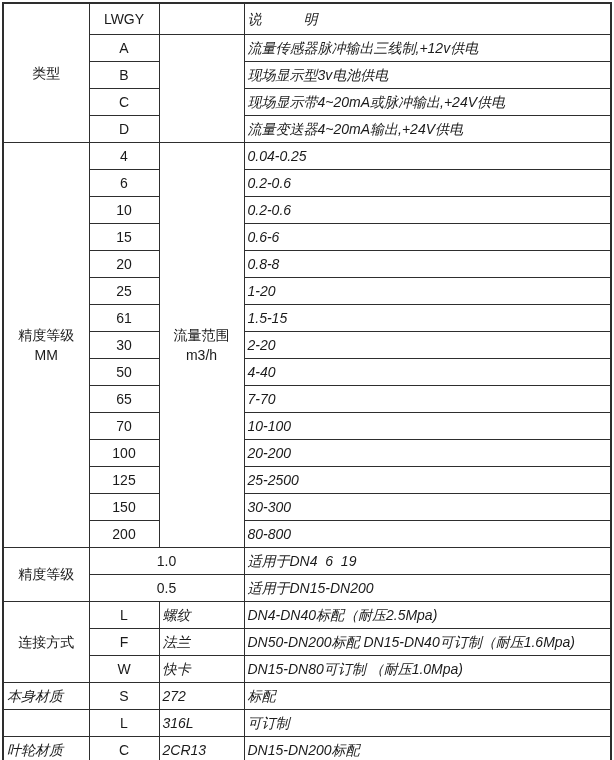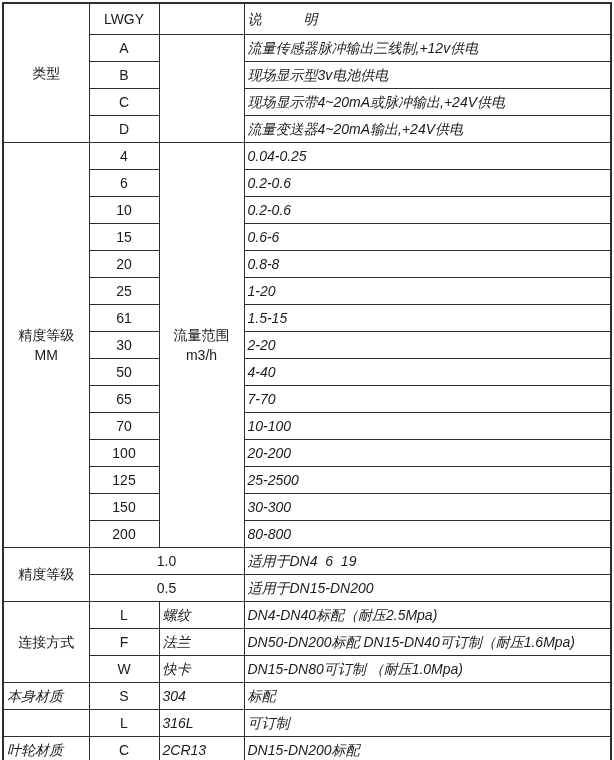--- a/index.html
+++ b/index.html
@@ -156,21 +156,21 @@
     </tr>
     <tr>
       <td class="c">W</td>
       <td class="l">快卡</td>
       <td class="l">DN15-DN80可订制 （耐压1.0Mpa)</td>
     </tr>
 
     <tr>
       <td class="l">本身材质</td>
       <td class="c">S</td>
-      <td class="l">304</td>
+      <td class="l">272</td>
       <td class="l">标配</td>
     </tr>
     <tr>
       <td></td>
       <td class="c">L</td>
       <td class="l">316L</td>
       <td class="l">可订制</td>
     </tr>
 
     <tr>

